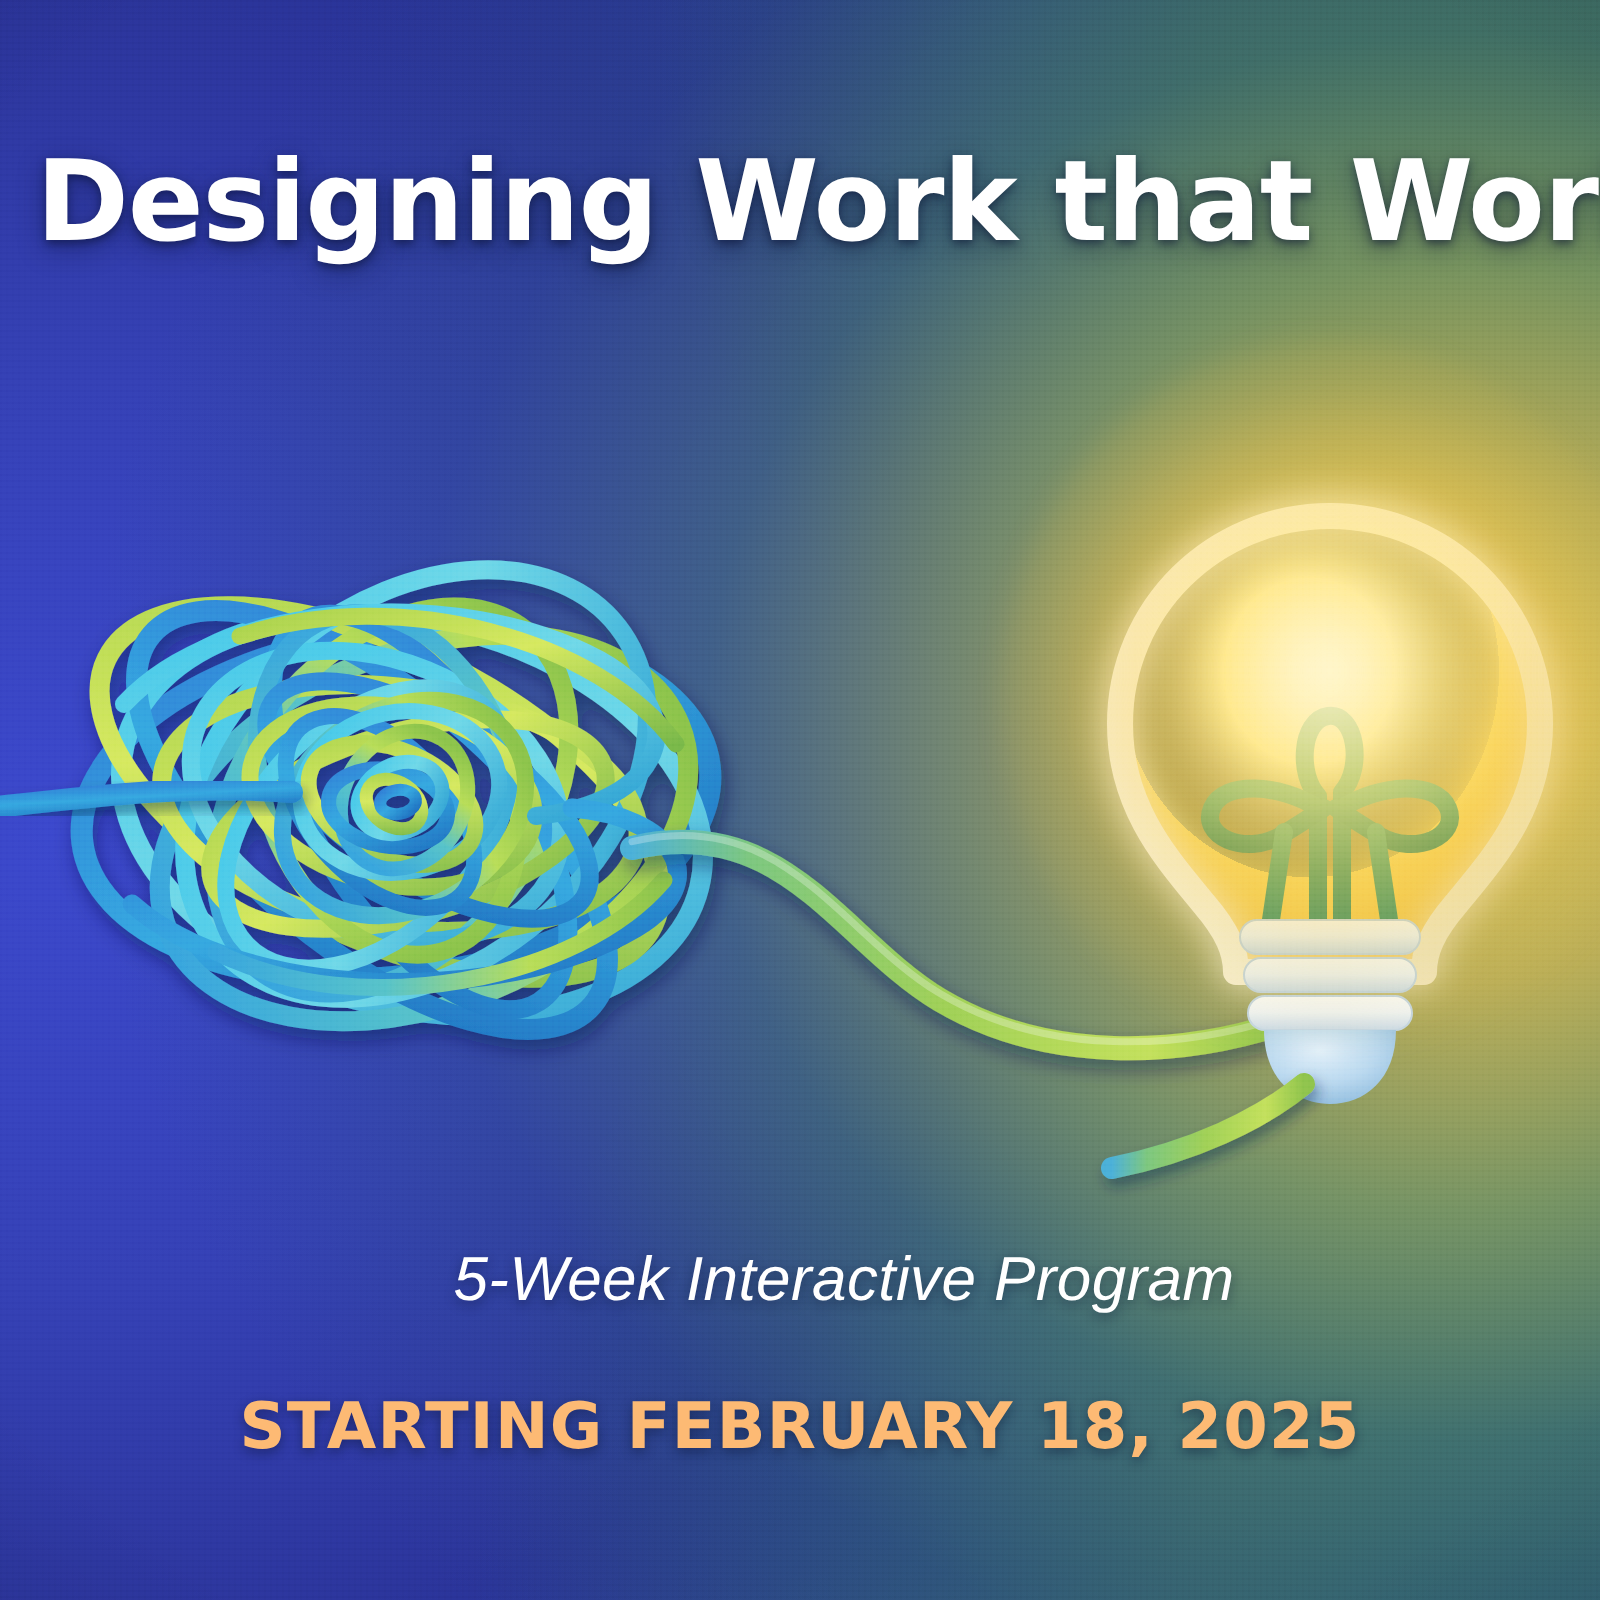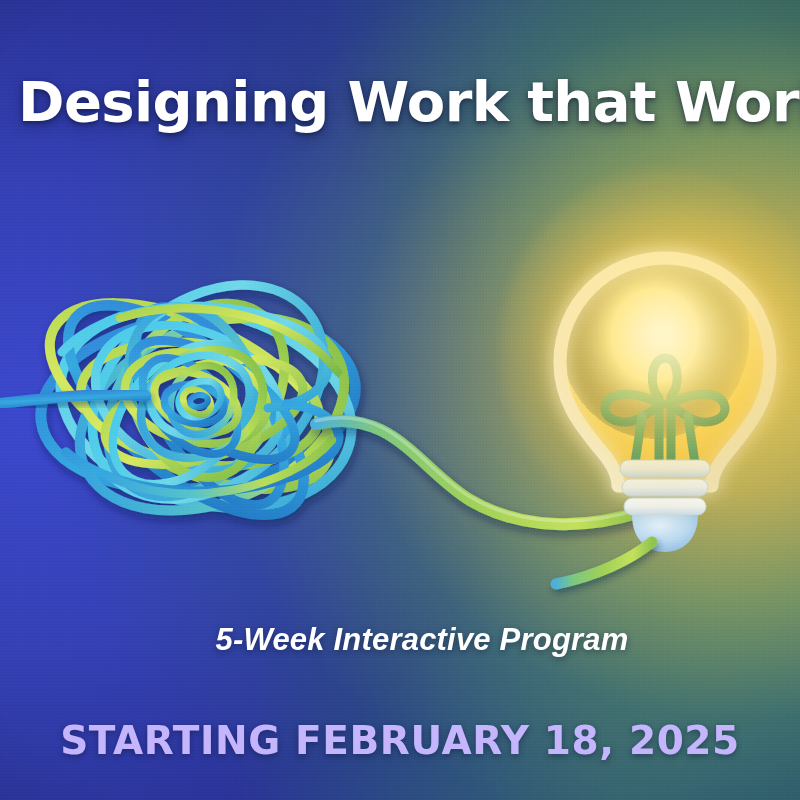--- a/index.html
+++ b/index.html
@@ -96,37 +96,37 @@
   .title .line { display: block; white-space: nowrap; }
   .title .line2 { font-size: 56px; }
 
   .subtitle {
     position: absolute;
     left: 0; right: 0;
     top: 622px;
     text-align: center;
     color: #ffffff;
     font-family: "Liberation Sans", sans-serif;
-    font-weight: 700;
+    font-weight: 400;
     font-style: italic;
     font-size: 31px;
     letter-spacing: .2px;
     text-shadow: 0 2px 6px rgba(8,20,50,.45);
     margin-left: 44px;
   }
 
   .dateline {
     position: absolute;
     left: 0; right: 0;
-    top: 718px;
+    top: 694px;
     text-align: center;
-    color: #c4b5fd;
+    color: #fdba74;
     font-family: "DejaVu Sans", sans-serif;
     font-weight: 700;
-    font-size: 39px;
+    font-size: 32px;
     letter-spacing: .6px;
     text-shadow: 0 2px 6px rgba(8,20,50,.45);
   }
 </style>
 </head>
 <body>
 
 <div id="poster">
 
   <div class="bg-base"></div>

